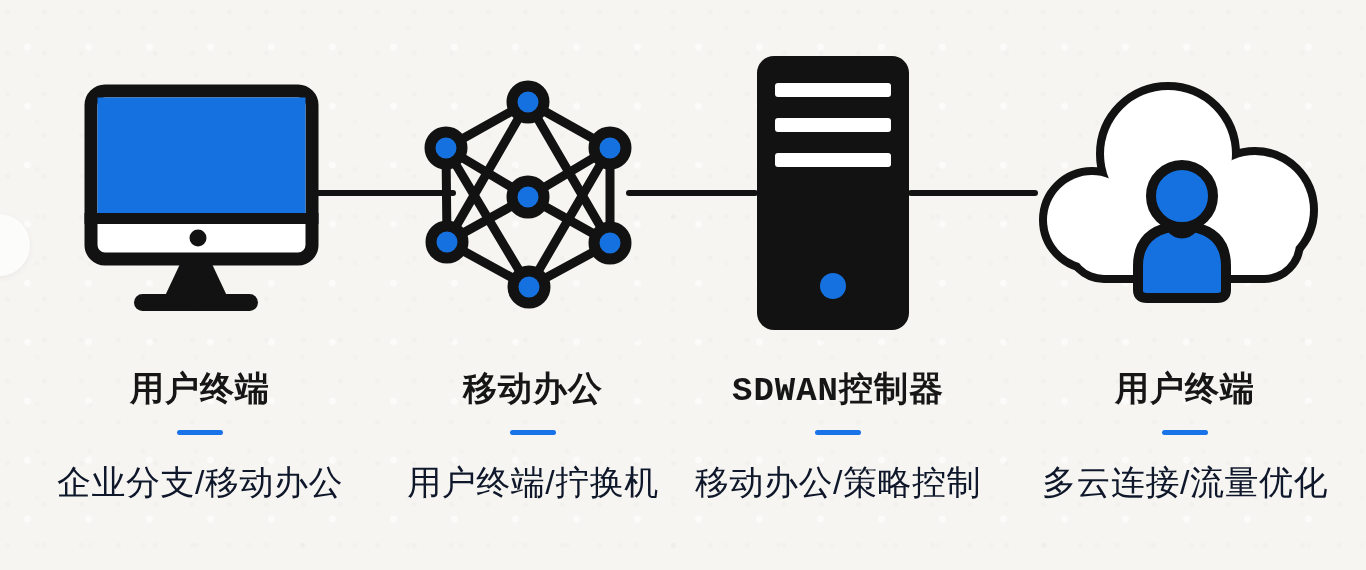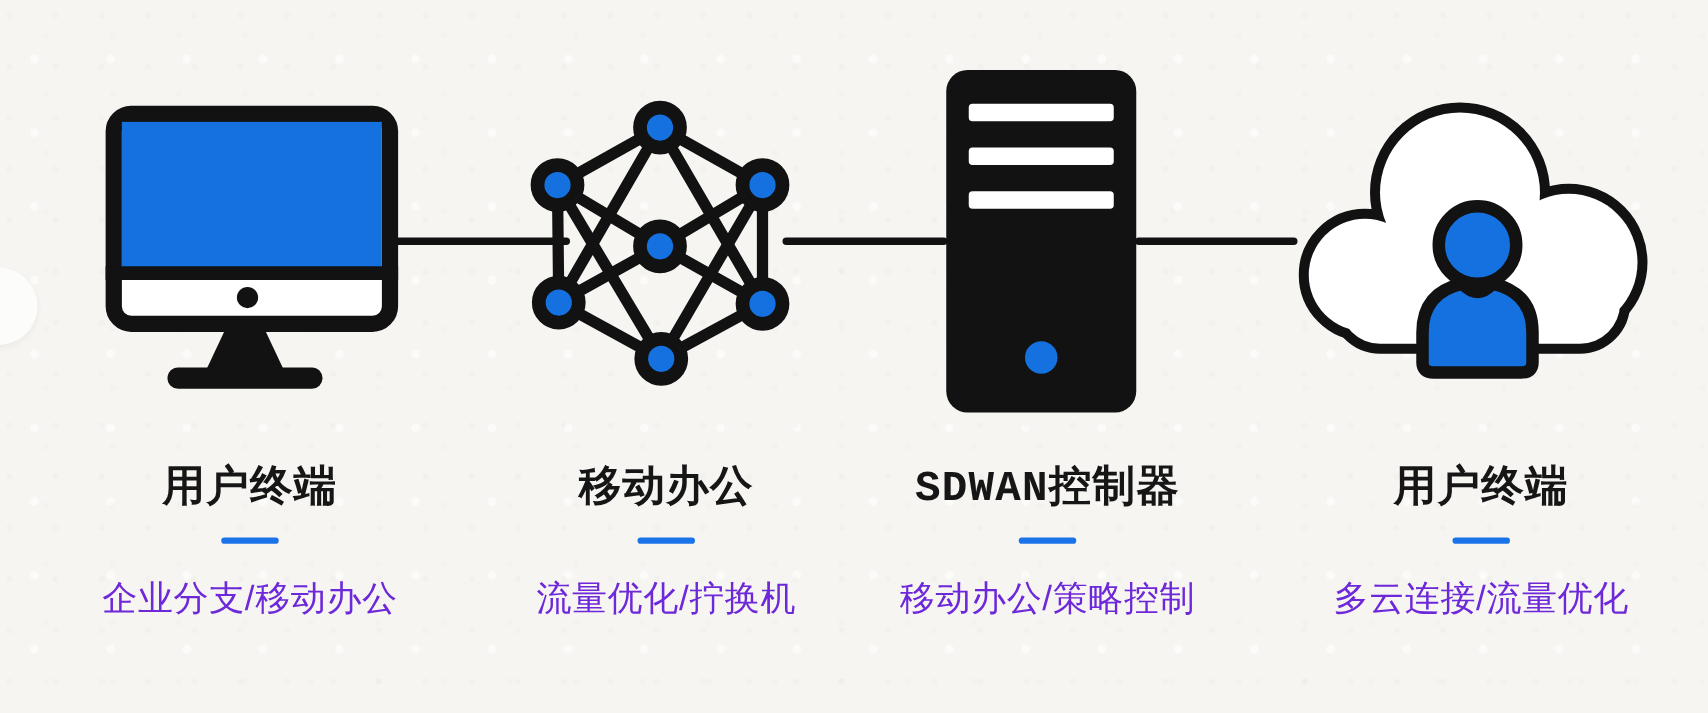--- a/index.html
+++ b/index.html
@@ -29,21 +29,21 @@
   .node-title{
     position:absolute;top:366px;left:0;width:330px;
     font-size:34px;font-weight:bold;letter-spacing:1px;color:#161616;font-family:Liberation Mono, monospace;
   }
   .node-underline{
     position:absolute;top:430px;left:142px;width:46px;height:5px;
     border-radius:3px;background:#1a73e8;
   }
   .node-subtitle{
     position:absolute;top:460px;left:-20px;width:370px;
-    font-size:28px;font-weight:500;letter-spacing:0.5px;color:#6d28d9;
+    font-size:34px;font-weight:500;letter-spacing:0.5px;color:#0f172a;
   }
   svg{display:block;}
 </style>
 </head>
 <body>
 
 <div class="stage">
 
   <div class="edge-blob"></div>
 
@@ -126,21 +126,21 @@
 
   <div class="node" id="node-0">
     <div class="node-title">用户终端</div>
     <div class="node-underline"></div>
     <div class="node-subtitle">企业分支/移动办公</div>
   </div>
 
   <div class="node" id="node-1">
     <div class="node-title">移动办公</div>
     <div class="node-underline"></div>
-    <div class="node-subtitle">流量优化/拧换机</div>
+    <div class="node-subtitle">用户终端/拧换机</div>
   </div>
 
   <div class="node" id="node-2">
     <div class="node-title">SDWAN控制器</div>
     <div class="node-underline"></div>
     <div class="node-subtitle">移动办公/策略控制</div>
   </div>
 
   <div class="node" id="node-3">
     <div class="node-title">用户终端</div>

